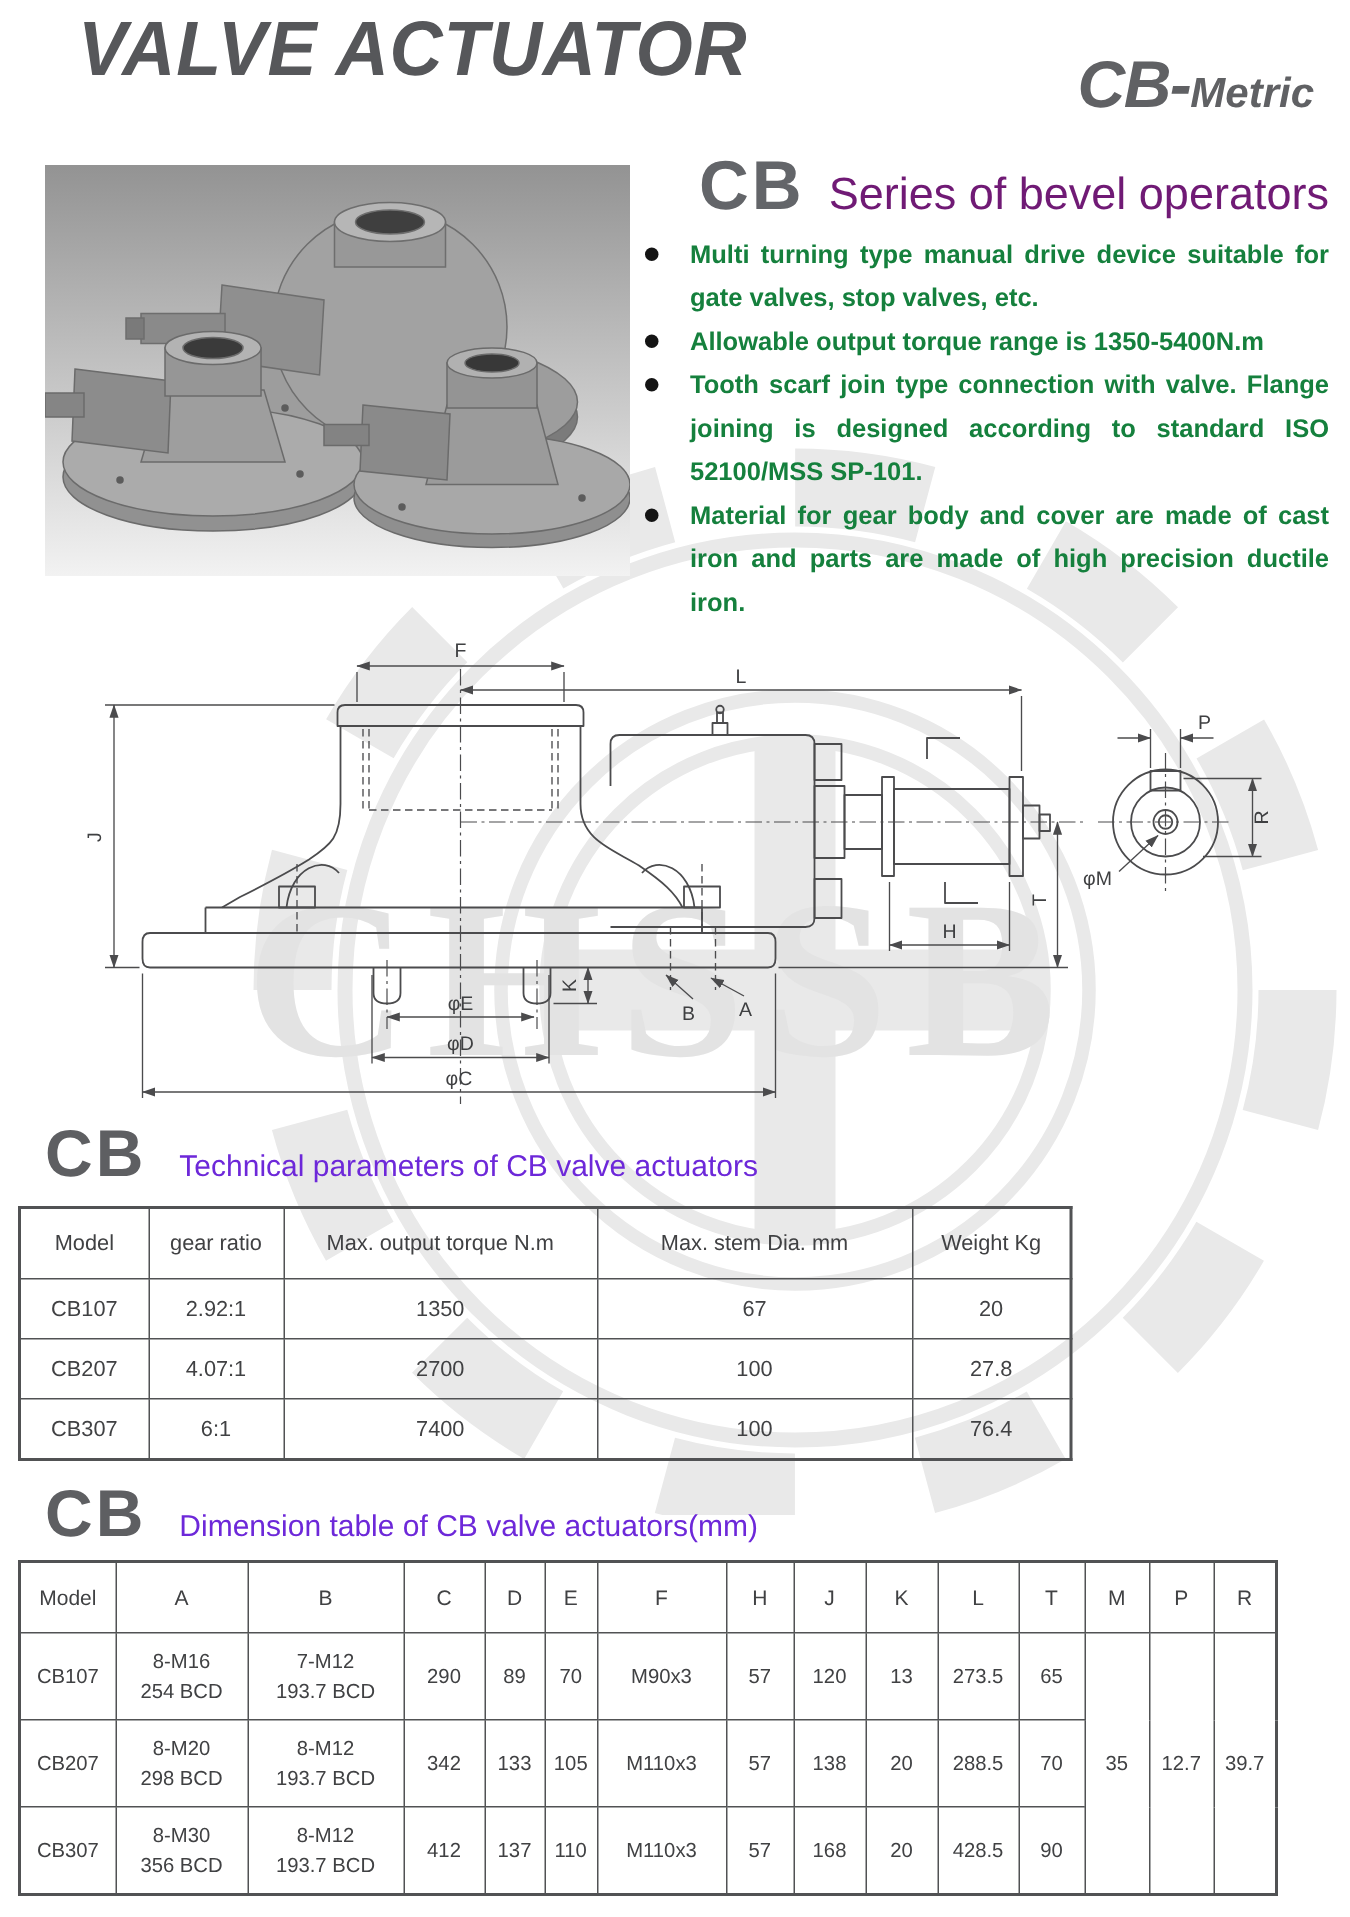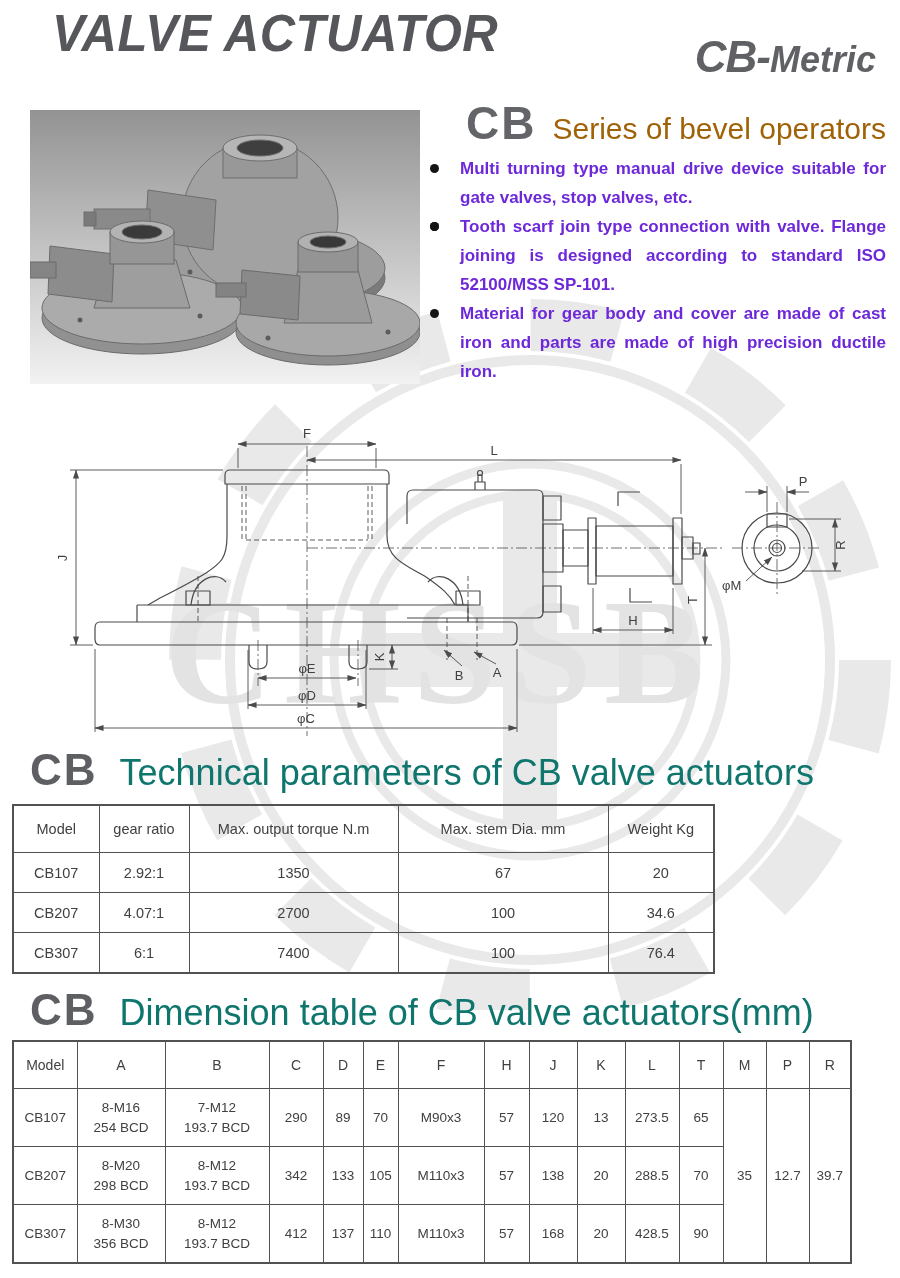--- a/index.html
+++ b/index.html
@@ -3,40 +3,40 @@
 <meta charset="utf-8">
 <style>
   html,body{margin:0;padding:0;background:#fff;}
   .page{position:relative;width:900px;height:1278px;background:#fff;overflow:hidden;
         font-family:"Liberation Sans", sans-serif;color:#1a1a1a;}
   
   .main-title{position:absolute;left:52px;top:4px;font-size:49px;font-weight:bold;font-style:italic;
         color:#56575a;letter-spacing:0.5px;transform:scaleY(1.05);transform-origin:left top;white-space:nowrap;}
   .series-badge{position:absolute;right:24px;top:32px;color:#606164;font-style:italic;font-weight:bold;white-space:nowrap;}
   .series-big{font-size:44px;letter-spacing:-1px;}
-  .series-small{font-size:36px;}
+  .series-small{font-size:28px;}
   
   .photo{position:absolute;left:30px;top:110px;width:390px;height:274px;z-index:1;}
   
   .intro{position:absolute;left:420px;top:100px;width:466px;z-index:1;}
   .intro-heading{display:flex;align-items:baseline;margin-left:46px;}
   .intro-cb{font-size:46px;font-weight:bold;color:#636569;letter-spacing:2px;line-height:1;}
-  .intro-rest{font-size:30px;color:#a16207;margin-left:16px;white-space:nowrap;}
+  .intro-rest{font-size:30px;color:#701a75;margin-left:16px;white-space:nowrap;}
   .bullets{list-style:none;margin:8px 0 0 0;padding:0;}
   .bullets li{position:relative;padding-left:40px;font-weight:bold;font-size:17px;line-height:29px;
-        color:#6d28d9;text-align:justify;}
+        color:#15803d;text-align:justify;}
   .bullet-dot{position:absolute;left:10px;top:10px;width:9px;height:9px;border-radius:50%;background:#141414;}
   
   .wm{position:absolute;left:0;top:285px;width:900px;height:725px;z-index:0;pointer-events:none;}
   
   .drawing{position:absolute;left:10px;top:418px;width:880px;height:332px;z-index:1;}
   
   .section-heading{position:absolute;left:30px;display:flex;align-items:baseline;z-index:1;white-space:nowrap;}
   .sh-cb{font-size:44px;font-weight:bold;color:#5e5f62;letter-spacing:2px;line-height:1;}
-  .sh-text{font-size:36px;color:#0f766e;margin-left:22px;}
+  .sh-text{font-size:20px;color:#6d28d9;margin-left:22px;}
   #heading-tech{top:748px;}
   #heading-dim{top:988px;}
   
   table{border-collapse:collapse;table-layout:fixed;background:transparent;z-index:1;}
   .tech-table{position:absolute;left:12px;top:804px;width:701px;border:2px solid #515254;}
   .dim-table{position:absolute;left:12px;top:1040px;width:838px;border:2px solid #515254;}
   th,td{border:1px solid #515254;text-align:center;vertical-align:middle;font-weight:normal;
         color:#404143;padding:0 2px;background:transparent;}
   .tech-table th{height:46px;font-size:14.5px;}
   .tech-table td{height:39px;font-size:14.5px;}
@@ -115,21 +115,21 @@
     </g>
   </svg>
 
   <div class="intro">
     <div class="intro-heading">
       <span class="intro-cb">CB</span>
       <span class="intro-rest">Series of bevel operators</span>
     </div>
     <ul class="bullets">
       <li><span class="bullet-dot"></span><span>Multi turning type manual drive device suitable for gate valves, stop valves, etc.</span></li>
-      <li><span class="bullet-dot"></span></li>
+      <li><span class="bullet-dot"></span><span>Allowable output torque range is 1350-5400N.m</span></li>
       <li><span class="bullet-dot"></span><span>Tooth scarf join type connection with valve. Flange joining is designed according to standard ISO 52100/MSS SP-101.</span></li>
       <li><span class="bullet-dot"></span><span>Material for gear body and cover are made of cast iron and parts are made of high precision ductile iron.</span></li>
     </ul>
   </div>
 
   <svg class="drawing" viewBox="0 0 880 332">
     <defs>
       <marker id="ar" viewBox="0 0 10 10" refX="9.5" refY="5" markerWidth="10" markerHeight="10" orient="auto-start-reverse">
         <path d="M0,1.6 L10,5 L0,8.4 z" fill="#4b4b4d"></path>
       </marker>
@@ -267,21 +267,21 @@
       <td>2.92:1</td>
       <td>1350</td>
       <td>67</td>
       <td>20</td>
     </tr>
     <tr>
       <td>CB207</td>
       <td>4.07:1</td>
       <td>2700</td>
       <td>100</td>
-      <td>34.6</td>
+      <td>27.8</td>
     </tr>
     <tr>
       <td>CB307</td>
       <td>6:1</td>
       <td>7400</td>
       <td>100</td>
       <td>76.4</td>
     </tr>
   </tbody>
     </table>

